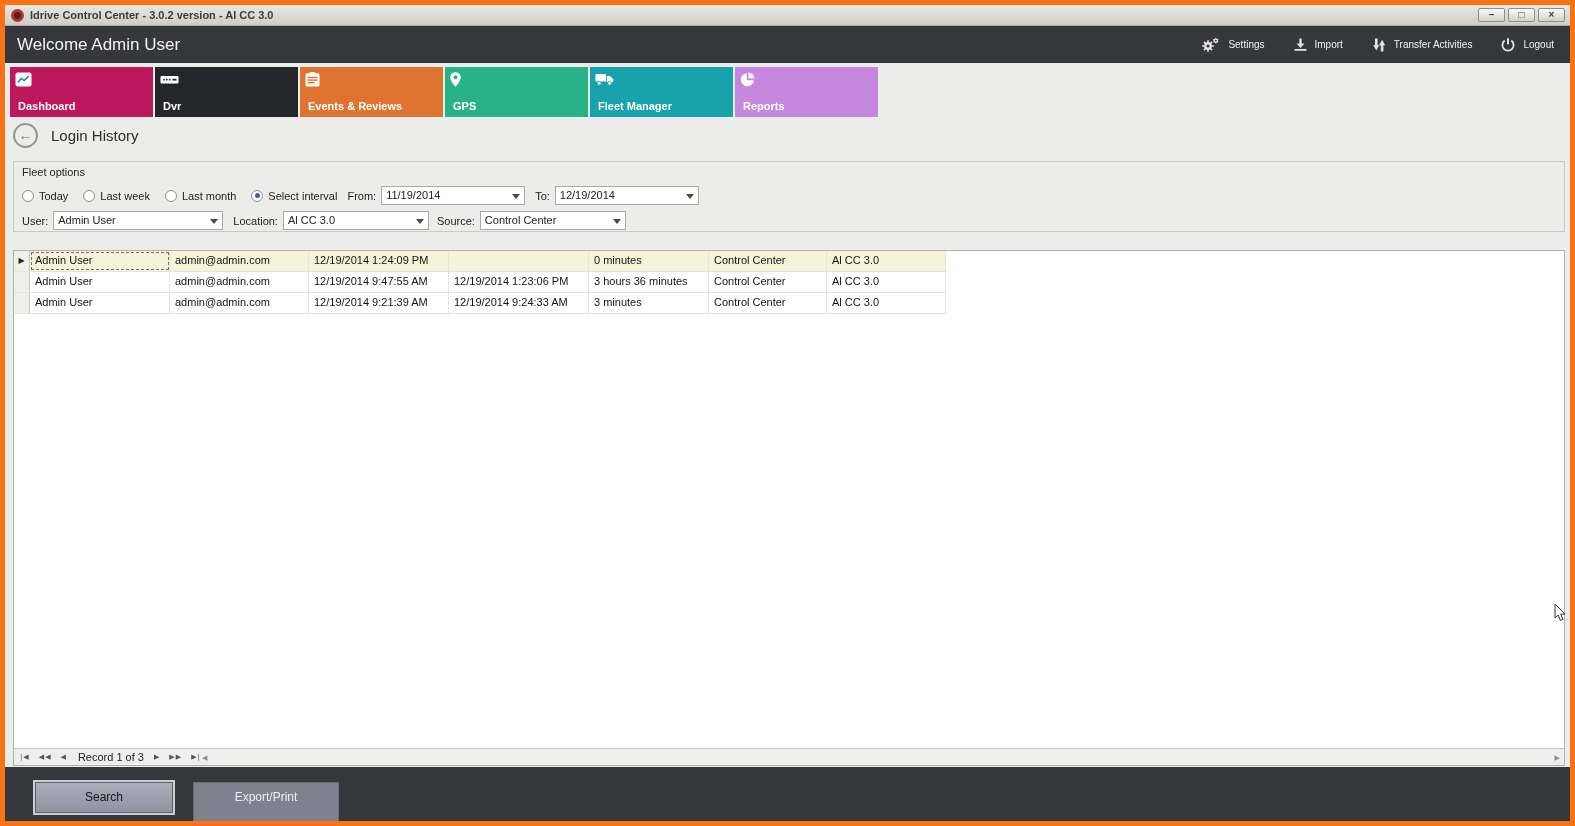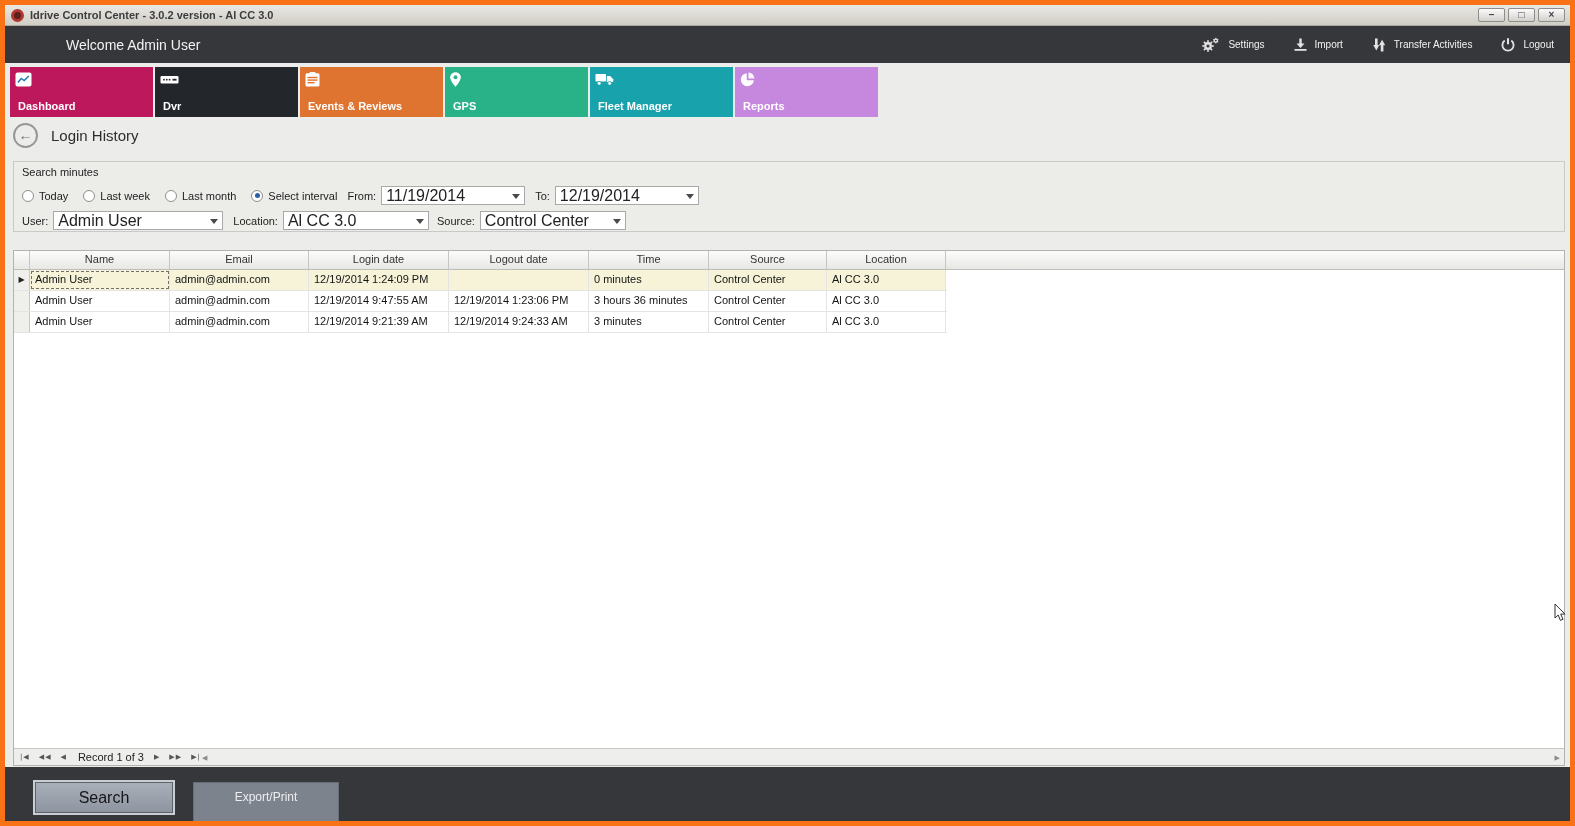--- a/index.html
+++ b/index.html
@@ -13,21 +13,21 @@
     display:flex; align-items:center; padding:0 4px; }
   .app-logo { width:13px; height:13px; border-radius:50%; border:3px solid #b13630; background:#5d1f1c; margin:0 6px 0 2px; flex:none; }
   .title-text { font-size:11px; font-weight:bold; color:#3c3c3c; }
   .win-controls { position:absolute; right:5px; top:3px; display:flex; gap:3px; }
   .win-btn { width:27px; height:14px; background:linear-gradient(#fbfbfb,#d2d1cd); border:1px solid #8e8d89; border-radius:2px;
     font-size:10px; line-height:11px; text-align:center; color:#444; font-weight:bold; cursor:default; }
 
   
   .topbar { position:absolute; top:21px; left:0; right:0; height:37px; background:#36373b;
     display:flex; align-items:center; color:#f2f2f2; }
-  .welcome { font-size:14px; padding-left:20px;margin-left:41px; }
+  .welcome { font-size:17px; padding-left:12px; }
   .topbar-actions { margin-left:auto; display:flex; align-items:center; gap:28px; padding-right:16px; font-size:10px; }
   .action { display:flex; align-items:center; gap:7px; cursor:pointer; }
   .action svg { display:block; }
 
   
   .tiles { position:absolute; top:62px; left:5px; display:flex; gap:2px; }
   .tile { width:143px; height:50px; position:relative; color:#fff; cursor:pointer; }
   .tile-icon { position:absolute; top:5px; left:5px; }
   .tile-label { position:absolute; left:8px; bottom:5px; font-size:11px; font-weight:bold; white-space:nowrap; }
 
@@ -40,21 +40,21 @@
   
   .search-panel { position:absolute; top:156px; left:8px; width:1552px; height:71px;
     border:1px solid #c9c9c7; background:#ecece9; font-size:11px; color:#222; padding:4px 8px; }
   .sp-row1 { display:flex; align-items:center; margin-top:8px; }
   .sp-row2 { display:flex; align-items:center; margin-top:6px; }
   .radio-item { display:flex; align-items:center; margin-right:15px; cursor:pointer; }
   .radio { width:12px; height:12px; border:1px solid #8f8f8f; border-radius:50%; background:#fff; margin-right:5px; position:relative; flex:none; }
   .radio.checked::after { content:""; position:absolute; left:2.5px; top:2.5px; width:5px; height:5px; border-radius:50%; background:#2c5fa8; }
   .fld-label { margin:0 5px 0 6px; }
   .combo { height:19px; background:#fff; border:1px solid #a9a9a9; position:relative;
-    font-size:16px; line-height:17px; padding:0 18px 0 4px; cursor:pointer; overflow:hidden; white-space:nowrap; }
+    font-size:11px; line-height:17px; padding:0 18px 0 4px; cursor:pointer; overflow:hidden; white-space:nowrap; }
   .combo::after { content:""; position:absolute; right:4px; top:7px; border:4px solid transparent; border-top:5px solid #4a4a4a; }
   .w144 { width:144px; } .w170 { width:170px; } .w146 { width:146px; }
 
   
   .grid { position:absolute; top:245px; left:8px; width:1552px; height:516px;
     border:1px solid #b2b2b0; background:#fff; }
   .grid-header { display:flex; height:19px; background:linear-gradient(#fcfcfb,#e7e7e4); border-bottom:1px solid #bdbdbb; }
   .hcell { border-right:1px solid #c6c6c4; font-size:11px; color:#333; text-align:center; line-height:17px; overflow:hidden; cursor:pointer; }
   .hcell.filler { flex:1; border-right:none; cursor:default; }
   .ind { width:16px; flex:none; }
@@ -73,21 +73,21 @@
     border-top:1px solid #c6c6c4; display:flex; align-items:center; font-size:11px; color:#333; padding-left:6px; }
   .pbtn { font-size:7px; color:#555; margin-right:9px; font-family:"DejaVu Sans",sans-serif; cursor:pointer; letter-spacing:1px; }
   .record-text { margin:0 10px 0 2px; font-size:11px; color:#222; }
   .hscroll { position:absolute; left:188px; right:4px; top:2px; bottom:1px; display:flex; justify-content:space-between; align-items:center; }
   .sarrow { font-size:7px; color:#8c8c8c; font-family:"DejaVu Sans",sans-serif; cursor:pointer; }
 
   
   .footer { position:absolute; top:762px; left:0; right:0; height:57px; background:#36373b; }
   .btn-search { position:absolute; left:30px; top:15px; width:138px; height:31px;
     background:linear-gradient(#a9afb9,#8f95a0); border:1px solid #5d626b; box-shadow:0 0 0 2px #c9ced5;
-    font-size:16px; color:#15161a; text-align:center; line-height:29px; cursor:pointer; }
+    font-size:12px; color:#15161a; text-align:center; line-height:29px; cursor:pointer; }
   .btn-export { position:absolute; left:188px; top:15px; width:146px; height:48px;
     background:#7d838d; border:1px solid #686d76; font-size:12px; color:#eceef1; text-align:center; line-height:29px; cursor:pointer; }
   .bottom-strip { position:absolute; top:819px; left:0; right:0; height:7px; background:#b4b8bc; border-top:1px solid #808487; }
 
   .cursor { position:absolute; left:1549px; top:598px; }
 </style>
 </head>
 <body>
 
 <div class="window">
@@ -216,21 +216,21 @@
       <span class="tile-label">Reports</span>
     </div>
   </div>
 
   <div class="page-header">
     <div class="back-btn"><span>←</span></div>
     <span class="page-title">Login History</span>
   </div>
 
   <div class="search-panel">
-    <div>Search minutes</div>
+    <div>Fleet options</div>
     <div class="sp-row1">
       <div class="radio-item">
         <span class="radio"></span>
         <span>Today</span>
       </div>
       <div class="radio-item">
         <span class="radio"></span>
         <span>Last week</span>
       </div>
       <div class="radio-item">
@@ -250,31 +250,20 @@
       <span class="fld-label" style="margin-left:0;">User:</span>
       <div class="combo w170">Admin User</div>
       <span class="fld-label" style="margin-left:10px;">Location:</span>
       <div class="combo w146">Al CC 3.0</div>
       <span class="fld-label" style="margin-left:8px;">Source:</span>
       <div class="combo w146">Control Center</div>
     </div>
   </div>
 
   <div class="grid">
-    <div class="grid-header">
-      <div class="hcell ind"></div>
-      <div class="hcell c-name">Name</div>
-      <div class="hcell c-email">Email</div>
-      <div class="hcell c-login">Login date</div>
-      <div class="hcell c-logout">Logout date</div>
-      <div class="hcell c-time">Time</div>
-      <div class="hcell c-source">Source</div>
-      <div class="hcell c-loc">Location</div>
-      <div class="hcell filler"></div>
-    </div>
     <div class="grid-body">
       <div class="grow selected">
         <div class="cell ind">
             <span class="rowarrow">▶</span>
           </div>
         <div class="cell c-name focuscell">Admin User</div>
         <div class="cell c-email">admin@admin.com</div>
         <div class="cell c-login">12/19/2014 1:24:09 PM</div>
         <div class="cell c-logout"></div>
         <div class="cell c-time">0 minutes</div>

